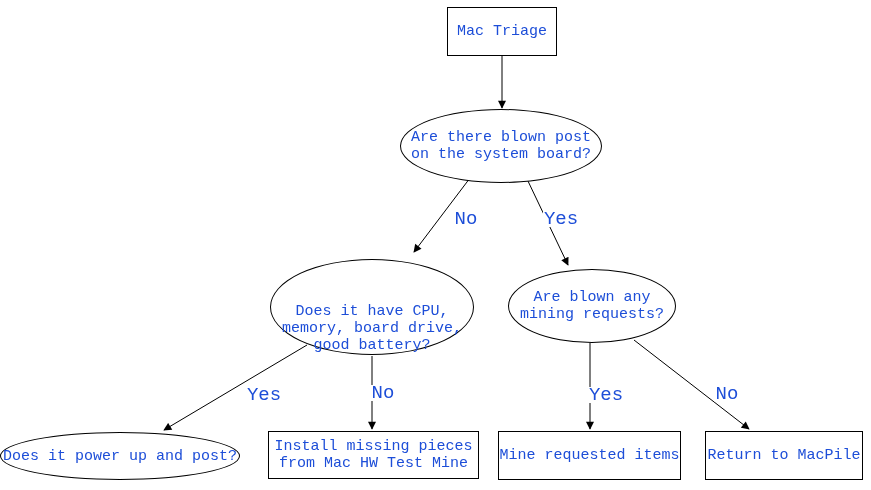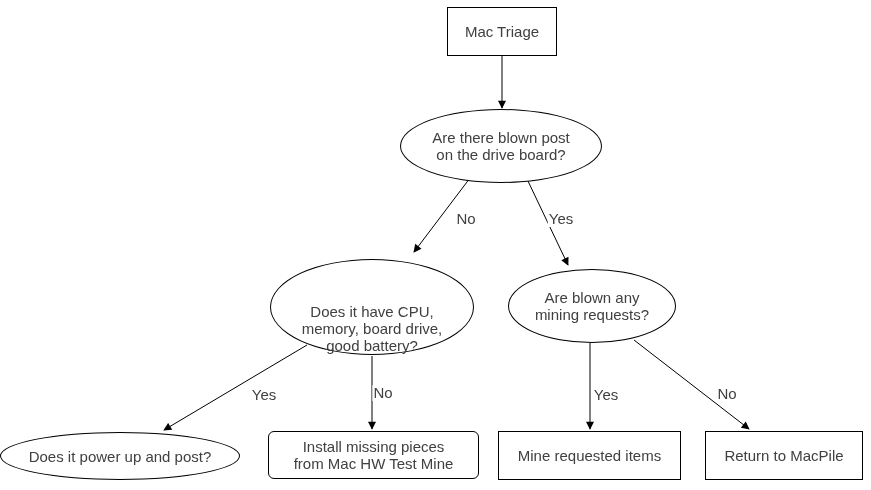--- a/index.html
+++ b/index.html
@@ -5,22 +5,22 @@
   html, body {
     margin: 0;
     padding: 0;
     background: #ffffff;
   }
   .canvas {
     position: relative;
     width: 871px;
     height: 490px;
     background: #ffffff;
-    font-family: Liberation Sans, sans-serif;
-    color: #404040;
+    font-family: Liberation Mono, monospace;
+    color: #1d4ed8;
     overflow: hidden;
   }
   .edges-layer {
     position: absolute;
     left: 0;
     top: 0;
     width: 871px;
     height: 490px;
   }
   .node {
@@ -36,21 +36,21 @@
     font-size: 15px;
     line-height: 17px;
     white-space: nowrap;
   }
   .node.ellipse {
     border-radius: 50%;
   }
   .edge-label {
     position: absolute;
     transform: translate(-50%, -50%);
-    font-size: 15px;
+    font-size: 19px;
     line-height: 16px;
     background: #ffffff;
     padding: 0 1px;
     white-space: nowrap;
   }
 </style>
 </head>
 <body>
 
 <div class="canvas">
@@ -69,39 +69,39 @@
     <line x1="590" y1="343" x2="590" y2="429" stroke="#000000" stroke-width="1" marker-end="url(#arrow)"></line>
     <line x1="634" y1="340" x2="749" y2="429" stroke="#000000" stroke-width="1" marker-end="url(#arrow)"></line>
   </svg>
 
   <div class="node" style="left:447px; top:7px; width:110px; height:49px;">
     <span>Mac Triage</span>
   </div>
 
   <div class="node ellipse" style="left:400px; top:109px; width:202px; height:74px;">
     <span>Are there blown post</span>
-    <span>on the drive board?</span>
+    <span>on the system board?</span>
   </div>
 
   <div class="node ellipse" style="left:270px; top:259px; width:204px; height:96px;justify-content:flex-end;">
     <span>Does it have CPU,</span>
     <span>memory, board drive,</span>
     <span>good battery?</span>
   </div>
 
   <div class="node ellipse" style="left:508px; top:269px; width:168px; height:74px;">
     <span>Are blown any</span>
     <span>mining requests?</span>
   </div>
 
   <div class="node ellipse" style="left:0; top:432px; width:240px; height:48px;">
     <span>Does it power up and post?</span>
   </div>
 
-  <div class="node" style="left:268px; top:431px; width:211px; height:48px;border-radius:6px;">
+  <div class="node" style="left:268px; top:431px; width:211px; height:48px;">
     <span>Install missing pieces</span>
     <span>from Mac HW Test Mine</span>
   </div>
 
   <div class="node" style="left:498px; top:431px; width:183px; height:49px;">
     <span>Mine requested items</span>
   </div>
 
   <div class="node" style="left:705px; top:431px; width:158px; height:49px;">
     <span>Return to MacPile</span>

